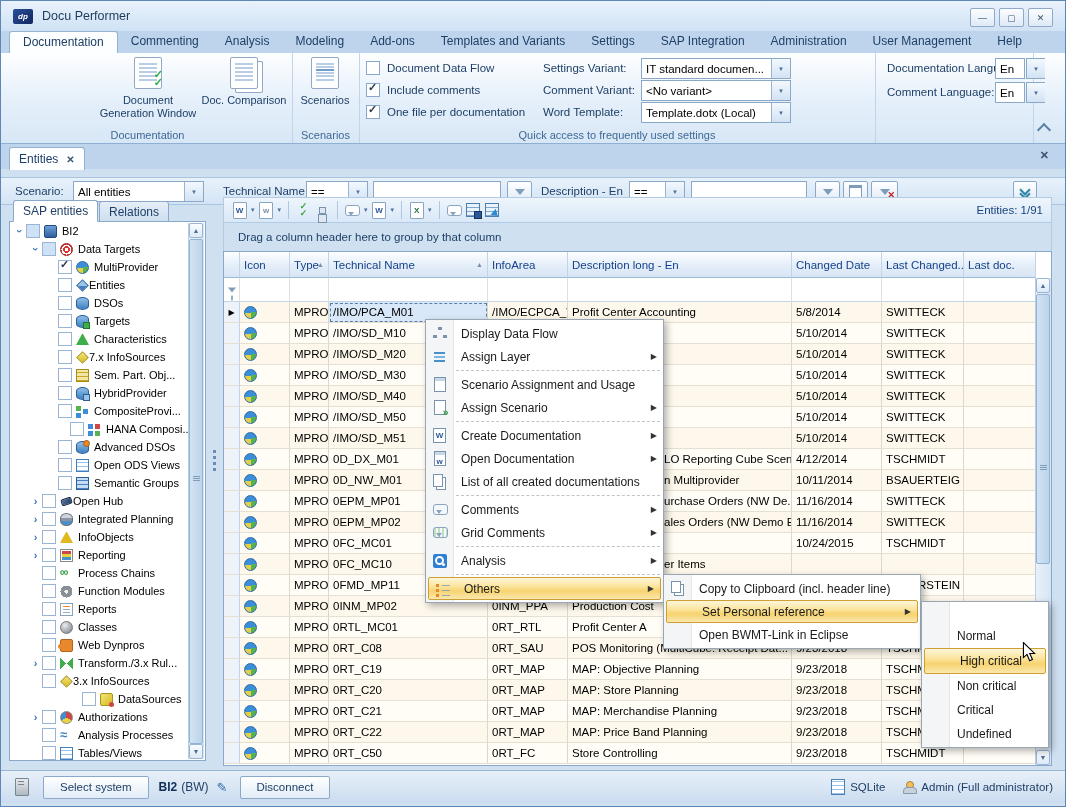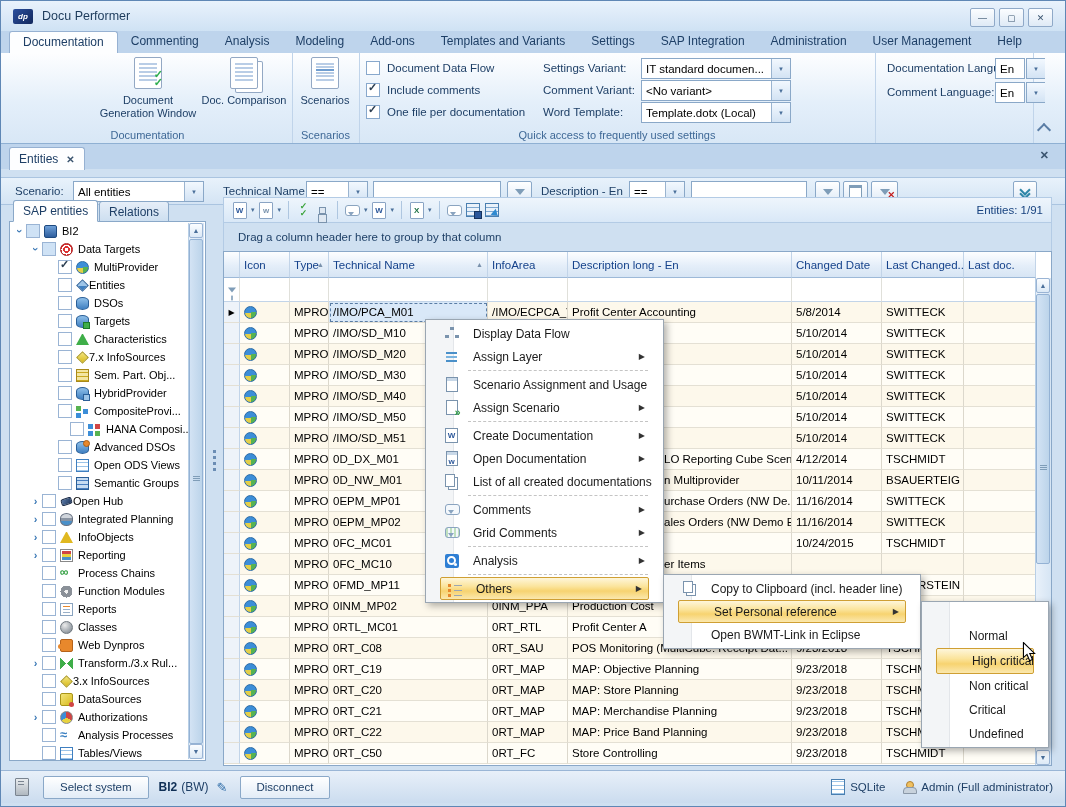--- a/index.html
+++ b/index.html
@@ -144,21 +144,21 @@
   .gf{height:24px;background:#fff;border-right:1px solid #e0e0da;border-bottom:1px solid #c2d4e8;display:flex;align-items:center;justify-content:center;box-sizing:border-box;}
   .gc{height:21px;border-right:1px solid #dcd8cc;border-bottom:1px solid #e4e0d4;font-size:11.5px;display:flex;align-items:center;padding:0 4px;box-sizing:border-box;white-space:nowrap;overflow:hidden;}
   .rowa .gc{background:#fdf8eb;}
   .rowb .gc{background:#fffdf6;}
   .gc.ind{background:#eef3f9;border-right:1px solid #c2d4e8;justify-content:center;padding:0;}
   .gc.sel{background:#d9e8f8;outline:1px dashed #5a7da5;outline-offset:-2px;}
   .mpro-mini{width:13px;height:13px;border-radius:50%;background:conic-gradient(#3c8ed8 0 25%,#57b351 25% 50%,#e3cf49 50% 75%,#3c8ed8 75%);border:1px solid #2a6aa5;box-sizing:border-box;}
   #gridscroll{position:absolute;right:0;top:26px;bottom:0;width:15px;background:linear-gradient(90deg,#e9f1fa,#d6e5f4);border-left:1px solid #b8cfe6;}
 
   
-  .menu{position:absolute;background:linear-gradient(90deg,#f3f5f7 0,#f3f5f7 27px,#e3e6ea 27px,#e3e6ea 28px,#fff 28px);border:1px solid #9aa6b2;box-shadow:3px 3px 7px rgba(0,0,0,0.3);box-sizing:border-box;padding:2px 12px;z-index:40;}
+  .menu{position:absolute;background:linear-gradient(90deg,#f3f5f7 0,#f3f5f7 27px,#e3e6ea 27px,#e3e6ea 28px,#fff 28px);border:1px solid #9aa6b2;box-shadow:3px 3px 7px rgba(0,0,0,0.3);box-sizing:border-box;padding:2px 0;z-index:40;}
   .mi{height:23px;display:flex;align-items:center;position:relative;padding-right:16px;}
   .mic{flex:0 0 27px;display:flex;align-items:center;justify-content:center;}
   .mlab{padding-left:8px;font-size:12px;color:#1a1a1a;white-space:nowrap;}
   .marr{position:absolute;right:6px;font-size:8px;color:#333;}
   .msep{border-top:1px dashed #c4c4c4;margin:2px 3px 2px 30px;height:0;}
   .mi.hl{background:linear-gradient(#fef6da,#fbe49c 40%,#f7d370 62%,#fbe8ae);border:1px solid #cf9f33;border-radius:2px;margin:0 2px;height:21px;}
   
   .mico{width:16px;height:16px;position:relative;display:flex;align-items:center;justify-content:center;}
   .m-data-flow::before{content:"";position:absolute;left:6px;top:1px;width:4px;height:3px;background:#7a93ad;box-shadow:-5px 8px 0 #7a93ad,5px 8px 0 #7a93ad;}
   .m-layers::before{content:"";width:11px;height:2px;background:#4a90c9;box-shadow:0 4px 0 #7ab4e0,0 8px 0 #4a90c9;margin-top:-8px;}
@@ -509,21 +509,21 @@
             <span class="tcb unchecked"></span>
             <span class="ti t-transformation"></span>
             <span class="tlabel">Transform./3.x Rul...</span>
           </div>
           <div class="trow" style="padding-left: 19px;">
             <span class="texp"></span>
             <span class="tcb unchecked"></span>
             <span class="ti t-infosource-3x"></span>
             <span class="tlabel">3.x InfoSources</span>
           </div>
-          <div class="trow" style="padding-left: 19px;">
+          <div class="trow" style="padding-left: 19px; margin-left: 40px;">
             <span class="texp"></span>
             <span class="tcb unchecked"></span>
             <span class="ti t-datasource"></span>
             <span class="tlabel">DataSources</span>
           </div>
           <div class="trow" style="padding-left: 19px;">
             <span class="texp">›</span>
             <span class="tcb unchecked"></span>
             <span class="ti t-authorization"></span>
             <span class="tlabel">Authorizations</span>

